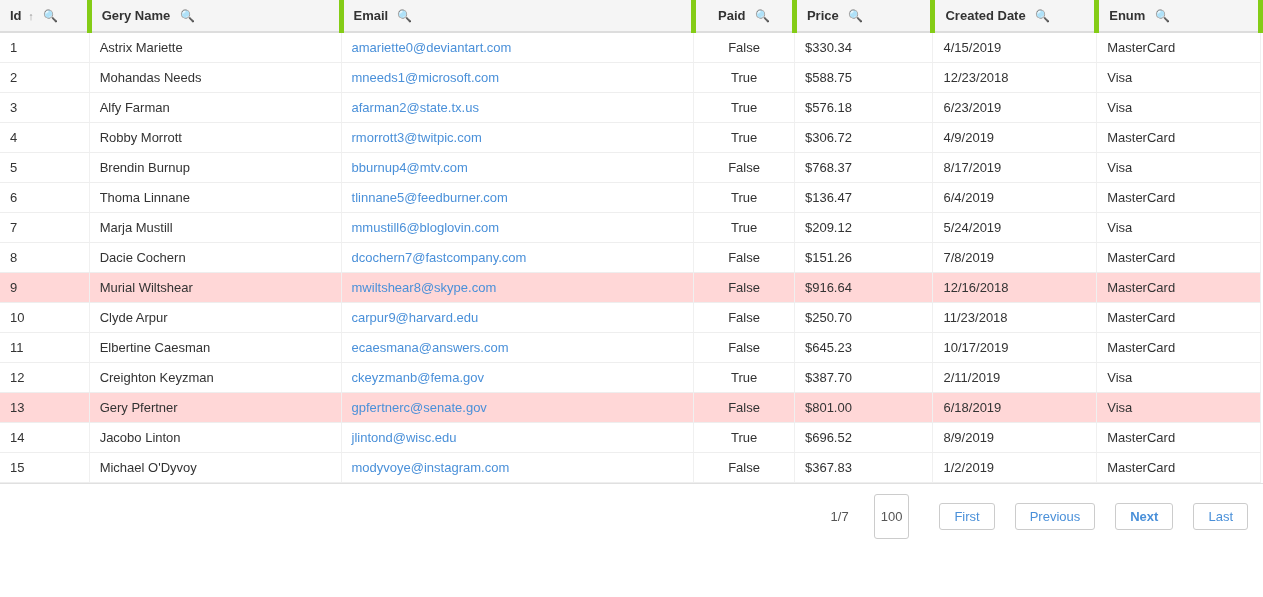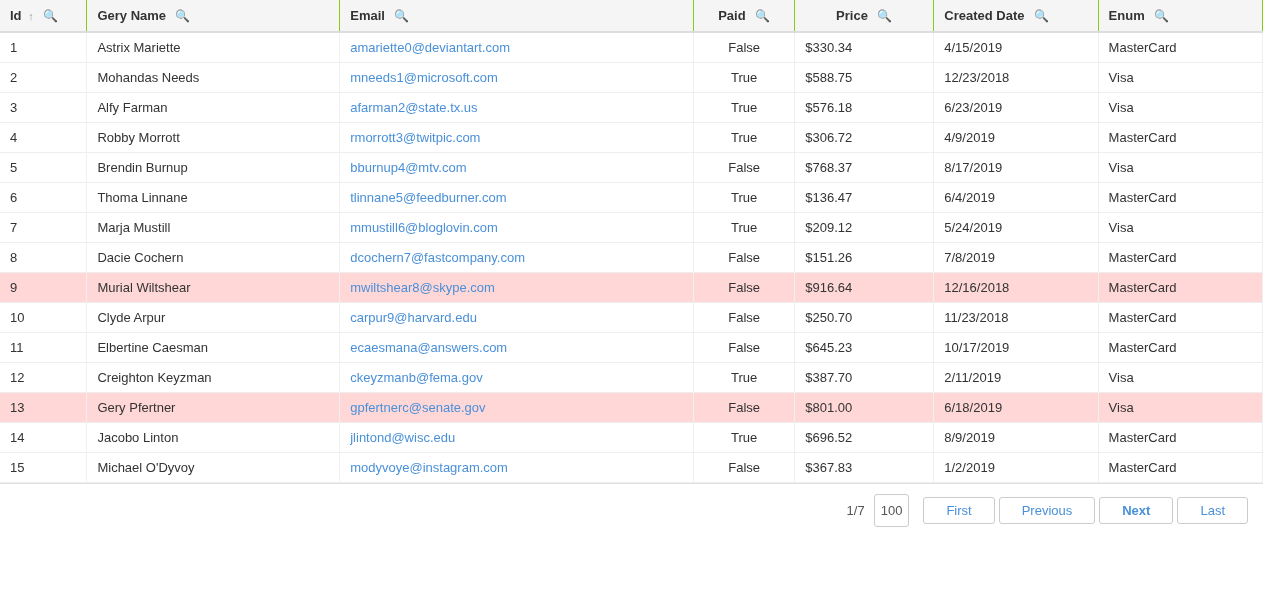--- a/index.html
+++ b/index.html
@@ -21,21 +21,21 @@
     }
     thead tr {
       background: #f5f5f5;
       border-bottom: 2px solid #ddd;
     }
     th {
       padding: 8px 10px;
       text-align: left;
       font-weight: bold;
       color: #333;
-      border-right: 1px solid #84cc16;
+      border-right: 5px solid #84cc16;
       white-space: nowrap;
       position: relative;
     }
     th .sort-icon {
       display: inline-block;
       margin-left: 3px;
       color: #999;
       font-size: 11px;
     }
     th .search-icon {
@@ -54,47 +54,47 @@
       background: #ffd7d7 !important;
     }
     .email-link {
       color: #4a90d9;
       text-decoration: none;
     }
     .col-id { width: 50px; }
     .col-name { width: 200px; }
     .col-email { width: 280px; }
     .col-paid { width: 80px; text-align: center; }
-    .col-price { width: 110px; text-align: center; }
+    .col-price { width: 110px; text-align: left; }
     .col-date { width: 130px; }
     .col-enum { width: 130px; }
     td.col-price { text-align: left; }
     .pagination {
       display: flex;
       justify-content: flex-end;
       align-items: center;
       padding: 10px 15px;
-      gap: 4px;
+      gap: 20px;
       border-top: 1px solid #e0e0e0;
     }
     .page-info {
       color: #555;
       font-size: 13px;
       margin-right: 5px;
     }
     .page-size {
       color: #555;
       font-size: 13px;
       margin-right: 10px;
       border: 1px solid #ccc;
-      padding: 8px 6px;
+      padding: 14px 6px;
       border-radius: 3px;
     }
     .page-btn {
-      padding: 5px 22px;
+      padding: 5px 14px;
       border: 1px solid #ccc;
       background: #fff;
       color: #4a90d9;
       cursor: pointer;
       font-size: 13px;
       border-radius: 3px;
     }
     .page-btn.active {
       color: #4a90d9;
       font-weight: bold;

